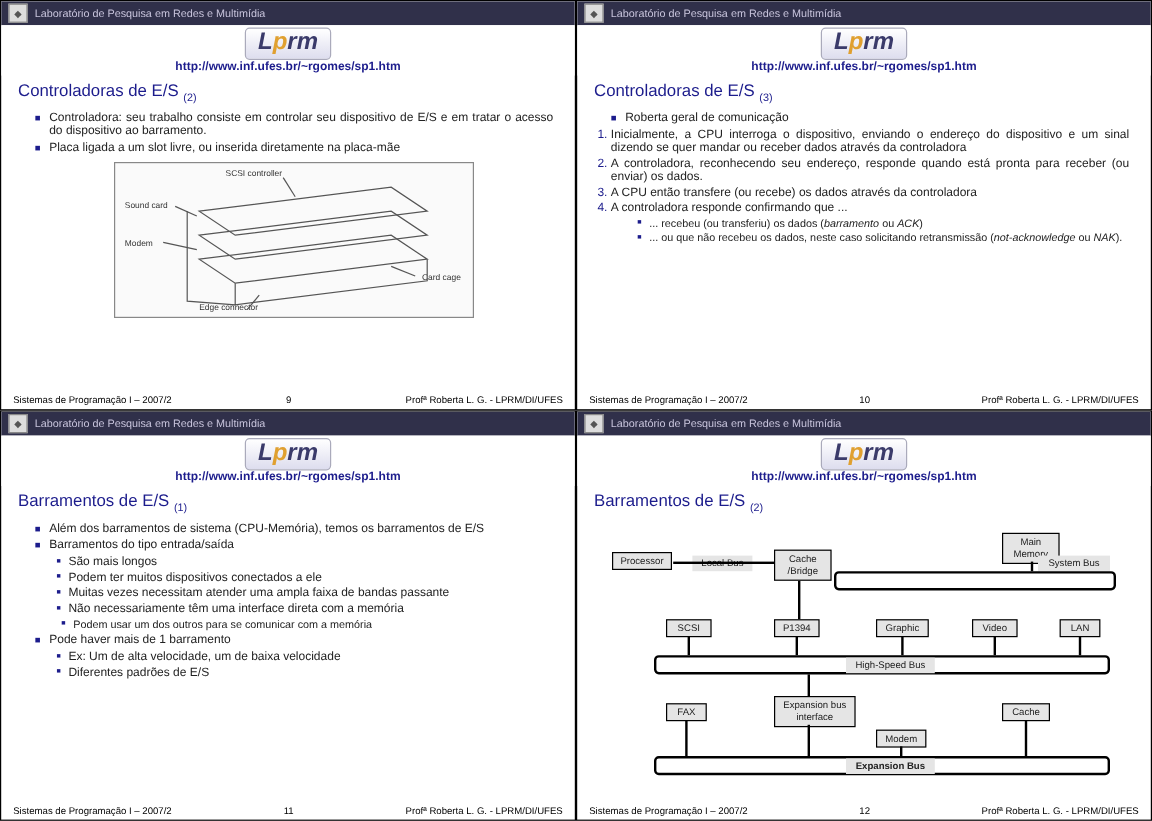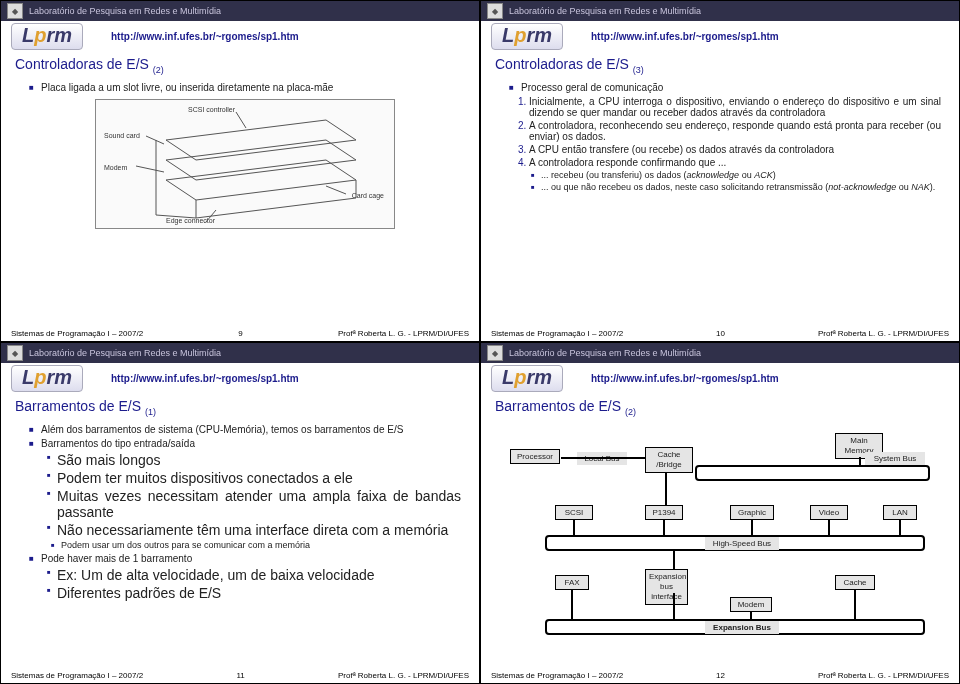--- a/index.html
+++ b/index.html
@@ -1,38 +1,38 @@
 <!DOCTYPE html>
 <html><head>
 <meta charset="utf-8">
 <style>
   * { box-sizing: border-box; margin: 0; padding: 0; }
   body { background: #fff; font-family: Verdana, Arial, sans-serif; width: 960px; height: 684px; }
   .grid { display: grid; grid-template-columns: 1fr 1fr; grid-template-rows: 1fr 1fr; width: 960px; height: 684px; }
   .slide { border: 1px solid #000; position: relative; display: flex; flex-direction: column; overflow: hidden; }
   .bar { background: #30304a; color: #c8c4dc; font-size: 9px; padding: 2px 6px; display: flex; align-items: center; gap: 6px; }
-  .logo-row { display: flex; align-items: center; padding: 2px 10px; gap: 28px; background: #fff; }
+  .logo-row { display: flex; align-items: center; padding: 2px 10px; gap: 0; background: #fff; flex-direction: column; }
   .logo { font-size: 20px; font-weight: bold; color: #3a3a6a; font-style: italic; background: linear-gradient(#fff,#dde); border: 1px solid #aab; border-radius: 4px; padding: 0 10px 2px 10px; display: inline-block; }
   .logo span.o { color: #e0a030; }
   .url { font-size: 10px; color: #1c1c8c; font-weight: bold; }
   .title { font-size: 14px; color: #1c1c8c; padding: 4px 14px 2px 14px; }
   .title sub { font-size: 9px; }
   .content { flex: 1; padding: 2px 18px 2px 28px; font-size: 10px; color: #222; }
   .content ul { list-style: none; }
   .content ul.l1 > li { margin: 3px 0 3px 0; text-align: justify; position: relative; padding-left: 12px; }
   .content ul.l1 > li::before { content: "■"; color: #1c1c8c; font-size: 8px; position: absolute; left: 0; top: 1px; }
-  .content ol.l2 { margin-left: 20px; }
+  .content ol.l2 { margin-left: 0; }
   .content ol.l2 > li { color: #1c1c8c; margin: 2px 0; text-align: justify; }
   .content ol.l2 > li span { color: #222; }
   .content ul.l3 { margin-left: 22px; }
   .content ul.l3 > li { margin: 2px 0; text-align: justify; position: relative; padding-left: 10px; color: #1c1c8c; font-size: 9px; }
   .content ul.l3 > li::before { content: "■"; font-size: 6px; position: absolute; left: 0; top: 2px; }
   .content ul.l3 > li span { color: #222; }
   .content ul.l2s { margin-left: 18px; }
-  .content ul.l2s > li { margin: 2px 0; text-align: justify; position: relative; padding-left: 10px; font-size: 14px; }
+  .content ul.l2s > li { margin: 2px 0; text-align: justify; position: relative; padding-left: 10px; font-size: 10px; }
   .content ul.l2s > li::before { content: "■"; color: #1c1c8c; font-size: 6px; position: absolute; left: 0; top: 2px; }
   .footer { display: flex; justify-content: space-between; font-size: 8px; padding: 2px 10px 3px 10px; color: #000; }
   .diagram { border: 1px solid #888; background: #fafafa; width: 300px; height: 130px; margin: 6px auto; font-size: 8px; position: relative; }
   .dtext { position: absolute; font-size: 7px; color: #333; }
   .busdiag { width: 430px; height: 210px; margin: 6px auto; position: relative; font-size: 8px; }
   .bbox { position: absolute; border: 1px solid #000; background: #e5e5e5; text-align: center; padding: 2px 3px; font-size: 8px; }
   .bline { position: absolute; background: #000; }
   .hline { height: 2px; }
   .vline { width: 2px; }
   .buslabel-row { position:absolute; border:2px solid #000; border-radius:4px; background:#fff; height:16px; }
@@ -53,20 +53,21 @@
     <span class="logo">
       <span>L</span><span class="o">p</span><span>rm</span>
     </span>
     <span class="url">http://www.inf.ufes.br/~rgomes/sp1.htm</span>
   </div>
   <div class="title">
     <span>Controladoras de E/S </span><sub>(2)</sub>
   </div>
   <div class="content">
     <ul class="l1">
+      <li>Controladora: seu trabalho consiste em controlar seu dispositivo de E/S e em tratar o acesso do dispositivo ao barramento.</li>
       <li>Placa ligada a um slot livre, ou inserida diretamente na placa-mãe</li>
     </ul>
     <div class="diagram">
       <div class="dtext" style="top:6px;left:92px">SCSI controller</div>
       <div class="dtext" style="top:32px;left:8px">Sound card</div>
       <div class="dtext" style="top:64px;left:8px">Modem</div>
       <div class="dtext" style="top:92px;right:10px">Card cage</div>
       <div class="dtext" style="bottom:4px;left:70px">Edge connector</div>
       <svg width="300" height="130" style="position:absolute;top:0;left:0">
         <g stroke="#555" fill="none" stroke-width="1">
@@ -100,30 +101,30 @@
     <span class="logo">
       <span>L</span><span class="o">p</span><span>rm</span>
     </span>
     <span class="url">http://www.inf.ufes.br/~rgomes/sp1.htm</span>
   </div>
   <div class="title">
     <span>Controladoras de E/S </span><sub>(3)</sub>
   </div>
   <div class="content">
     <ul class="l1">
-      <li>Processo geral de comunicação</li>
+      <li>Roberta geral de comunicação</li>
     </ul>
     <ol class="l2">
       <li><span>Inicialmente, a CPU interroga o dispositivo, enviando o endereço do dispositivo e um sinal dizendo se quer mandar ou receber dados através da controladora</span></li>
       <li><span>A controladora, reconhecendo seu endereço, responde quando está pronta para receber (ou enviar) os dados.</span></li>
       <li><span>A CPU então transfere (ou recebe) os dados através da controladora</span></li>
       <li><span>A controladora responde confirmando que ...</span></li>
     </ol>
     <ul class="l3">
-      <li><span>... recebeu (ou transferiu) os dados (<em>acknowledge</em> ou <em>ACK</em>)</span></li>
+      <li><span>... recebeu (ou transferiu) os dados (<em>barramento</em> ou <em>ACK</em>)</span></li>
       <li><span>... ou que não recebeu os dados, neste caso solicitando retransmissão (<em>not-acknowledge</em> ou <em>NAK</em>).</span></li>
     </ul>
   </div>
   <div class="footer">
     <span>Sistemas de Programação I – 2007/2</span>
     <span>10</span>
     <span>Profª Roberta L. G. - LPRM/DI/UFES</span>
   </div>
 </div>
 
@@ -204,21 +205,21 @@
       <div class="buslabel-row" style="top:106px;left:40px;width:380px"></div>
       <div class="bbox" style="top:108px;left:200px;width:74px;border:none;font-weight:normal">High-Speed Bus</div>
       <div class="bline vline" style="top:44px;left:160px;height:32px"></div>
       <div class="bline vline" style="top:90px;left:68px;height:16px"></div>
       <div class="bline vline" style="top:90px;left:158px;height:16px"></div>
       <div class="bline vline" style="top:90px;left:246px;height:16px"></div>
       <div class="bline vline" style="top:90px;left:323px;height:16px"></div>
       <div class="bline vline" style="top:90px;left:394px;height:16px"></div>
 
       <div class="bbox" style="top:146px;left:50px;width:34px">FAX</div>
-      <div class="bbox" style="top:140px;left:140px;width:43px;line-height:10px">Expansion bus interface</div>
+      <div class="bbox" style="top:140px;left:140px;width:68px;line-height:10px">Expansion bus interface</div>
       <div class="bbox" style="top:168px;left:225px;width:42px">Modem</div>
       <div class="bbox" style="top:146px;left:330px;width:40px">Cache</div>
       <div class="buslabel-row" style="top:190px;left:40px;width:380px"></div>
       <div class="bbox" style="top:192px;left:200px;width:74px;border:none;font-weight:bold">Expansion Bus</div>
       <div class="bline vline" style="top:122px;left:168px;height:18px"></div>
       <div class="bline vline" style="top:160px;left:66px;height:30px"></div>
       <div class="bline vline" style="top:164px;left:168px;height:26px"></div>
       <div class="bline vline" style="top:182px;left:245px;height:8px"></div>
       <div class="bline vline" style="top:160px;left:349px;height:30px"></div>
     </div>

